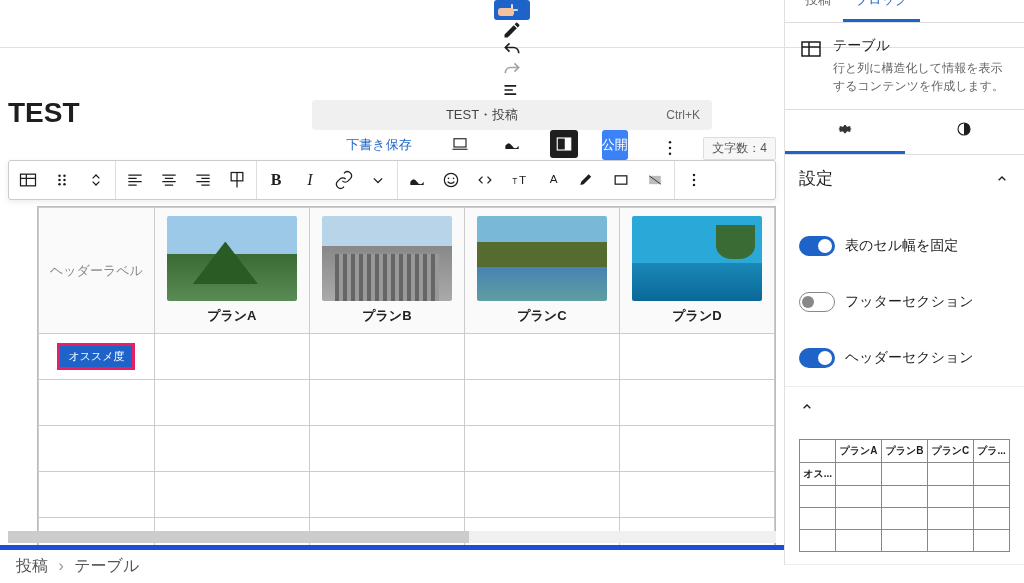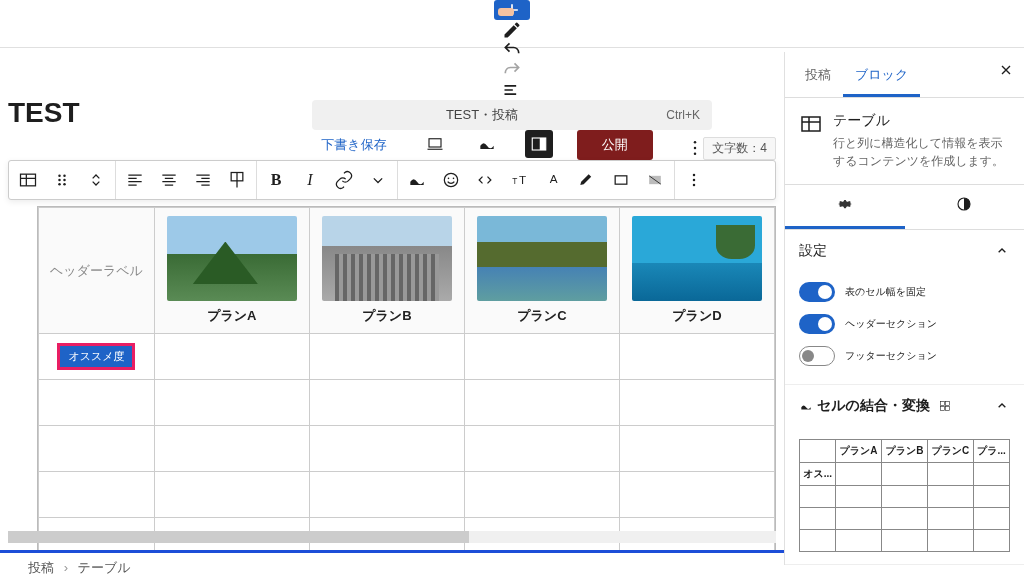--- a/index.html
+++ b/index.html
@@ -12,21 +12,21 @@
 .tb-btn { width: 36px; height: 36px; display: flex; align-items: center; justify-content: center; border-radius: 3px; cursor: pointer; color: #1e1e1e; }
 .tb-btn.primary { background: #1e63c7; color: #fff; }
 .tb-btn svg { width: 20px; height: 20px; }
 .doc-title-wrap { flex: 1; display: flex; justify-content: center; }
 .doc-title { background: #f0f0f0; padding: 6px 100px 6px 40px; border-radius: 4px; font-size: 13px; color: #444; position: relative; min-width: 400px; text-align: center; }
 .doc-title .shortcut { position: absolute; right: 12px; top: 50%; transform: translateY(-50%); color: #666; font-size: 12px; margin-left: 6px; }
 .tb-right { display: flex; align-items: flex-start; gap: 24px; }
 .link-btn { color: #1e63c7; padding: 6px 10px; cursor: pointer; font-size: 13px; }
 .sq-btn { width: 28px; height: 28px; display:flex; align-items:center; justify-content:center; border:1px solid transparent; border-radius:3px; cursor:pointer; }
 .sq-btn.dark { background:#1e1e1e; color:#fff; }
-.publish-btn { background:#7f1d1d; color:#fff; padding:6px 25px; border-radius:3px; cursor:pointer; font-size:13px; }
+.publish-btn { background:#3b82f6; color:#fff; padding:6px 0; border-radius:3px; cursor:pointer; font-size:13px; }
 
 
 .main { display: flex; height: 517px; align-items: flex-end; }
 .editor { flex: 1; overflow: auto; padding: 0 8px; position: relative; }
 .sidebar { width: 240px; border-left: 1px solid #e0e0e0; overflow: auto; }
 
 .page-title { font-size: 28px; font-weight: bold; padding: 4px 0 8px 0; }
 .char-count { text-align: right; font-size: 12px; color: #555; border:1px solid #ddd; display:inline-block; padding:2px 8px; float:right; background:#f7f7f7; border-radius:2px; }
 
 
@@ -62,35 +62,35 @@
 .sb-tab.active { color:#1e63c7; border-bottom:3px solid #1e63c7; font-weight:400; }
 .sb-close { position:absolute; right:10px; top:10px; cursor:pointer; font-size:16px; }
 .sb-block-info { padding: 14px; display:flex; gap:10px; }
 .sb-block-info .bicon { width:24px; height:24px; flex-shrink:0; }
 .sb-block-info .btitle { font-size:14px; margin-bottom:4px; }
 .sb-block-info .bdesc { font-size:12px; color:#666; line-height:1.5; }
 .sb-icon-tabs { display:flex; border-top:1px solid #ddd; border-bottom:1px solid #ddd; }
 .sb-icon-tab { flex:1; padding:10px; text-align:center; cursor:pointer; }
 .sb-icon-tab.active { border-bottom:3px solid #1e63c7; }
 .sb-section { border-bottom:1px solid #eee; }
-.sb-section-head { padding:12px 14px; display:flex; justify-content:space-between; align-items:center; cursor:pointer; font-size:14px; }
+.sb-section-head { padding:12px 14px; display:flex; justify-content:space-between; align-items:center; cursor:pointer; font-size:17px; }
 .sb-section-body { padding: 4px 14px 12px; }
-.toggle-row { display:flex; align-items:center; gap:10px; padding:6px 0; font-size:10px; }
+.toggle-row { display:flex; align-items:center; gap:10px; padding:6px 0; font-size:14px;margin-top:24px; }
 .toggle { width:36px; height:20px; border-radius:10px; position:relative; cursor:pointer; }
 .toggle.on { background:#1e63c7; }
 .toggle.off { background:#fff; border:1px solid #888; }
 .toggle::after { content:""; position:absolute; width:14px; height:14px; border-radius:50%; background:#fff; top:3px; }
 .toggle.on::after { right:3px; }
 .toggle.off::after { left:2px; background:#888; width:12px; height:12px; top:3px; }
 .mini-table { width:100%; border-collapse: collapse; margin-top:8px; font-size:10px; }
 .mini-table th, .mini-table td { border:1px solid #888; padding:4px 2px; height:22px; text-align:center; }
 .mini-table th { font-weight:bold; overflow:hidden; white-space:nowrap; }
 
 
-.breadcrumb { position:absolute; bottom:0; left:0; padding:6px 28px; font-size:13px; color:#555; background:#fff; border-top:3px solid #1d4ed8; width:784px; }
+.breadcrumb { position:absolute; bottom:0; left:0; padding:6px 16px; font-size:16px; color:#555; background:#fff; border-top:5px solid #1d4ed8; width:784px; }
 .breadcrumb .sep { margin:0 6px; color:#999; }
 
 .hscroll { position:absolute; bottom:22px; left:8px; right:8px; height:12px; background:#f0f0f0; }
 .hscroll::after { content:""; position:absolute; left:0; width:60%; height:100%; background:#ccc; }
 </style>
 </head>
 <body>
 
 <div class="topbar">
   <div class="avatar"></div>
@@ -373,43 +373,31 @@
         <svg width="16" height="16" viewBox="0 0 24 24">
             <path fill="none" stroke="currentColor" stroke-width="2" d="M7 14l5-5 5 5"></path>
           </svg>
       </div>
       <div class="sb-section-body">
         <div class="toggle-row">
           <div class="toggle on"></div>
           <span>表のセル幅を固定</span>
         </div>
         <div class="toggle-row">
+          <div class="toggle off"></div>
+          <span>フッターセクション</span>
+        </div>
+        <div class="toggle-row">
           <div class="toggle on"></div>
           <span>ヘッダーセクション</span>
         </div>
-        <div class="toggle-row">
-          <div class="toggle off"></div>
-          <span>フッターセクション</span>
-        </div>
       </div>
     </div>
     <div class="sb-section">
       <div class="sb-section-head">
-        <span>
-          <svg width="14" height="14" viewBox="0 0 24 24" style="vertical-align:middle">
-              <path fill="currentColor" d="M4 14 Q8 8 12 14 T20 14 L20 18 L4 18 Z"></path>
-            </svg>
-          <b>セルの結合・変換</b>
-          <svg width="14" height="14" viewBox="0 0 24 24" style="vertical-align:middle;margin-left:4px">
-              <rect x="4" y="4" width="7" height="7" fill="none" stroke="currentColor"></rect>
-              <rect x="13" y="4" width="7" height="7" fill="none" stroke="currentColor"></rect>
-              <rect x="4" y="13" width="7" height="7" fill="none" stroke="currentColor"></rect>
-              <rect x="13" y="13" width="7" height="7" fill="none" stroke="currentColor"></rect>
-            </svg>
-        </span>
         <svg width="16" height="16" viewBox="0 0 24 24">
             <path fill="none" stroke="currentColor" stroke-width="2" d="M7 14l5-5 5 5"></path>
           </svg>
       </div>
       <div class="sb-section-body">
         <table class="mini-table">
           <tbody>
               <tr>
                 <th></th>
                 <th>プランA</th>

